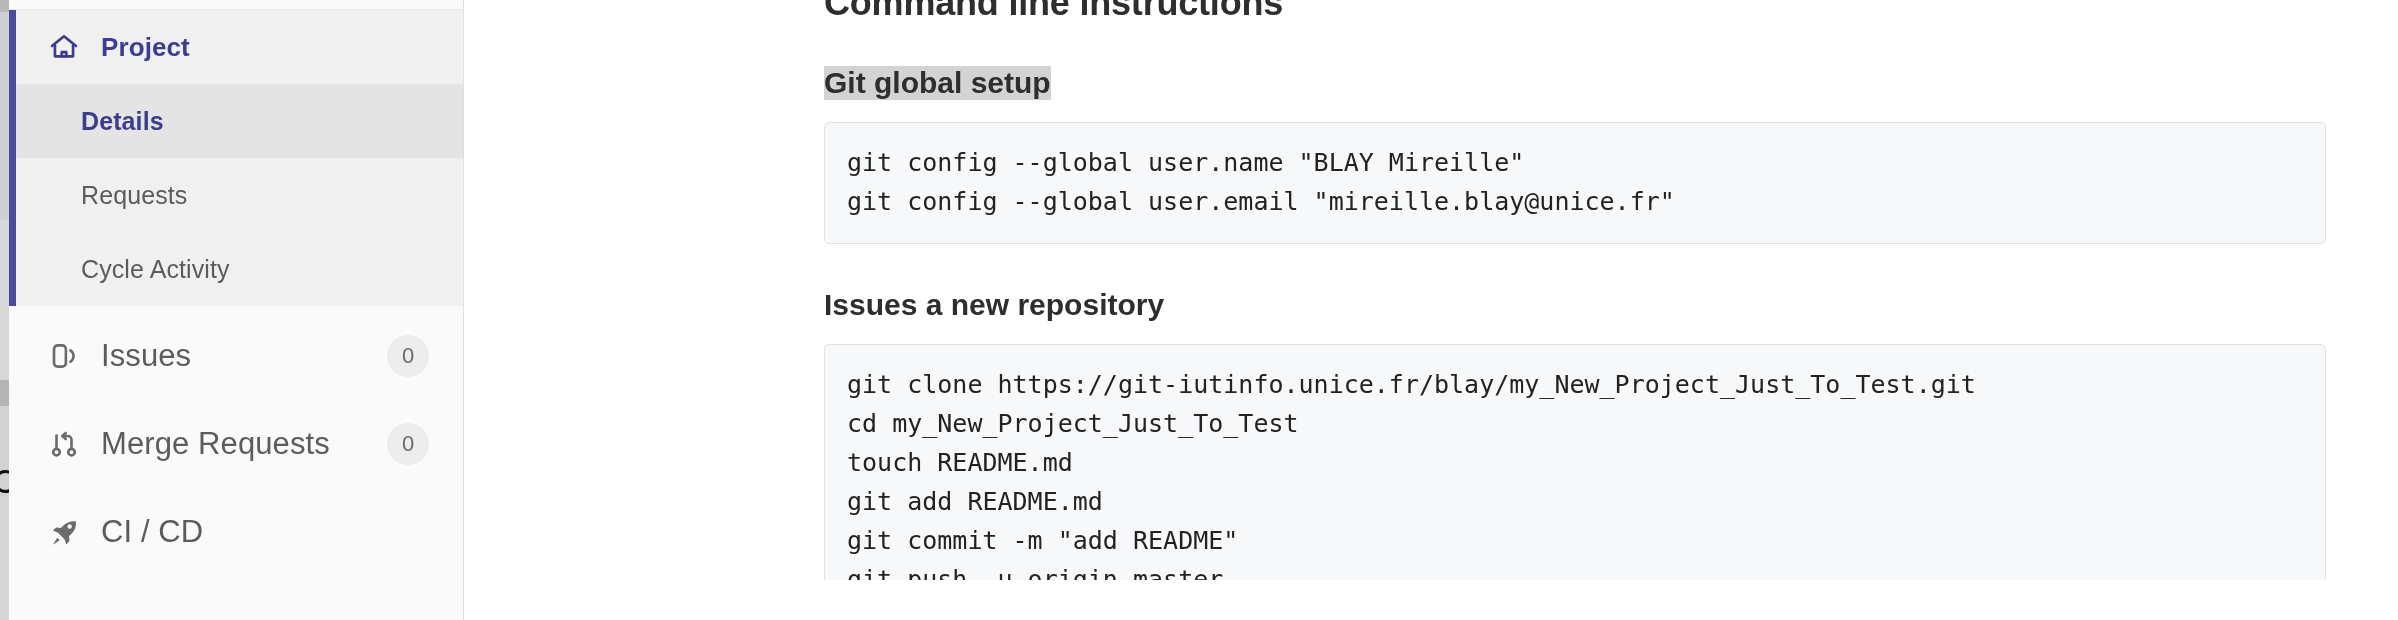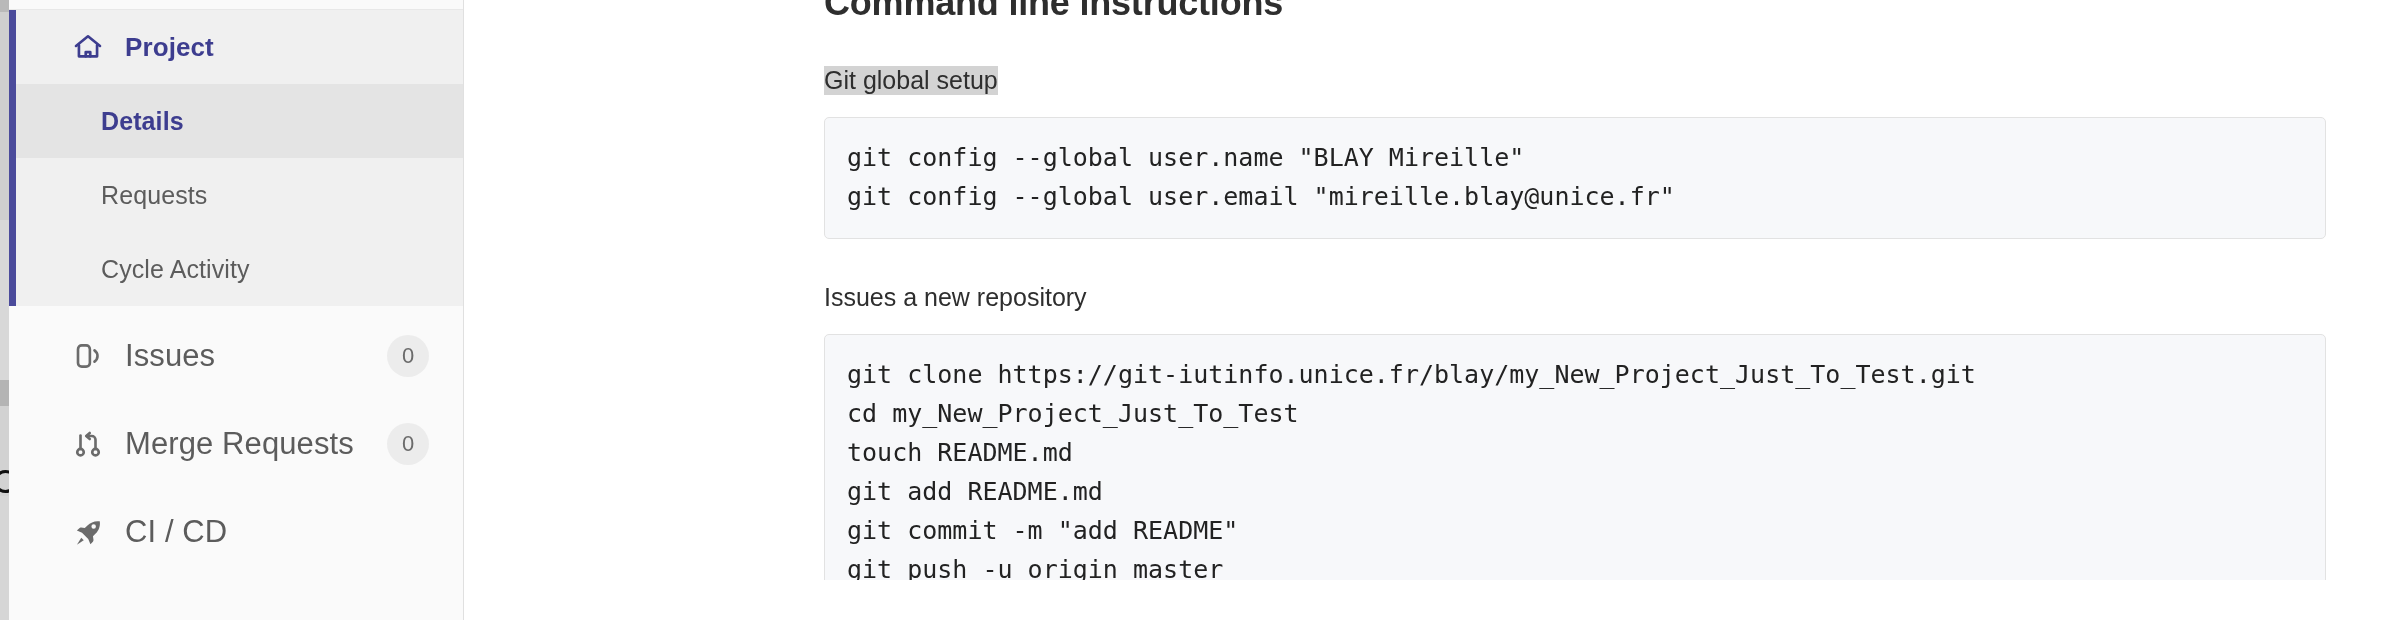--- a/index.html
+++ b/index.html
@@ -91,21 +91,20 @@
   }
 
   .sb-row {
     display: flex;
     align-items: center;
     height: 74px;
     padding-left: 38px;
     padding-right: 34px;
     box-sizing: border-box;
     position: relative;
-    margin-left: 24px;
   }
 
   .sb-row .sb-icon {
     width: 34px;
     height: 34px;
     margin-right: 20px;
     display: flex;
     align-items: center;
     justify-content: center;
     flex: 0 0 34px;
@@ -121,21 +120,21 @@
   .sb-row-project .sb-label {
     color: #3d3d8f;
     font-weight: bold;
     font-size: 26px;
   }
 
   .sb-sub {
     display: flex;
     align-items: center;
     height: 74px;
-    padding-left: 92px;
+    padding-left: 72px;
     box-sizing: border-box;
   }
   .sb-sub .sb-label { font-size: 25px; color: #5c5c5c; }
 
   .sb-sub-active {
     background: #e4e4e4;
   }
   .sb-sub-active .sb-label {
     color: #3d3d8f;
     font-weight: bold;
@@ -181,22 +180,22 @@
   .page-title {
     font-size: 36px;
     font-weight: bold;
     color: #2e2e2e;
     margin: 0 0 42px 0;
     letter-spacing: -0.2px;
     white-space: nowrap;
   }
 
   .section-title {
-    font-size: 25px;
-    font-weight: normal;
+    font-size: 30px;
+    font-weight: bold;
     color: #2e2e2e;
     margin: 0 0 22px 0;
     display: inline-block;
     white-space: nowrap;
   }
   .section-title.selected {
     background: #d3d3d3;
   }
 
   .code-block {

